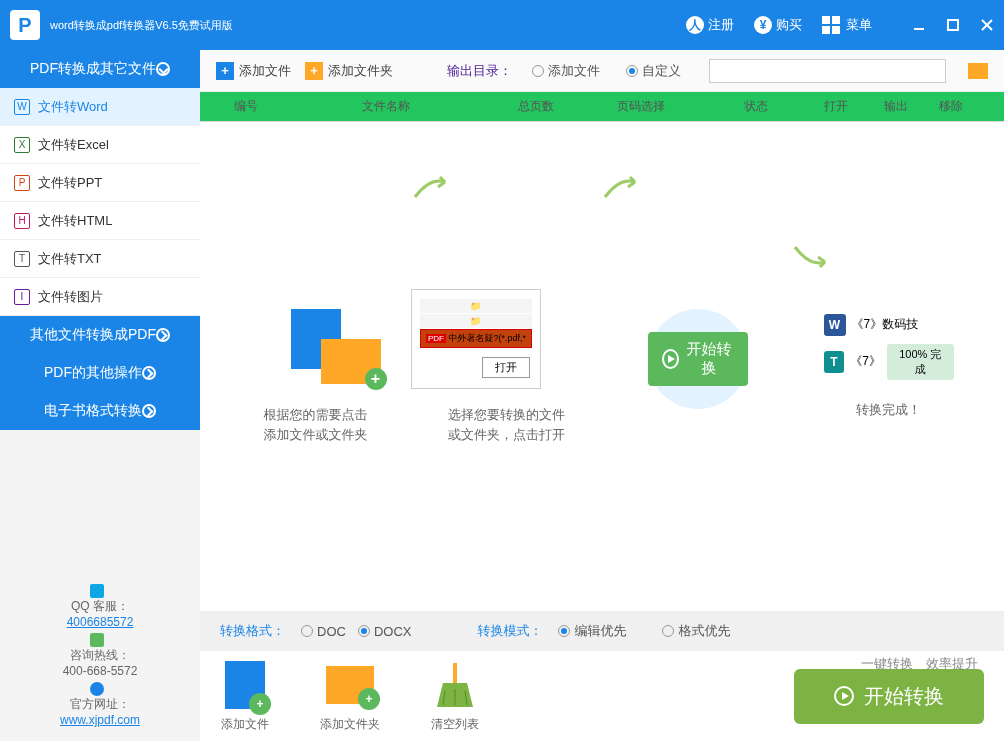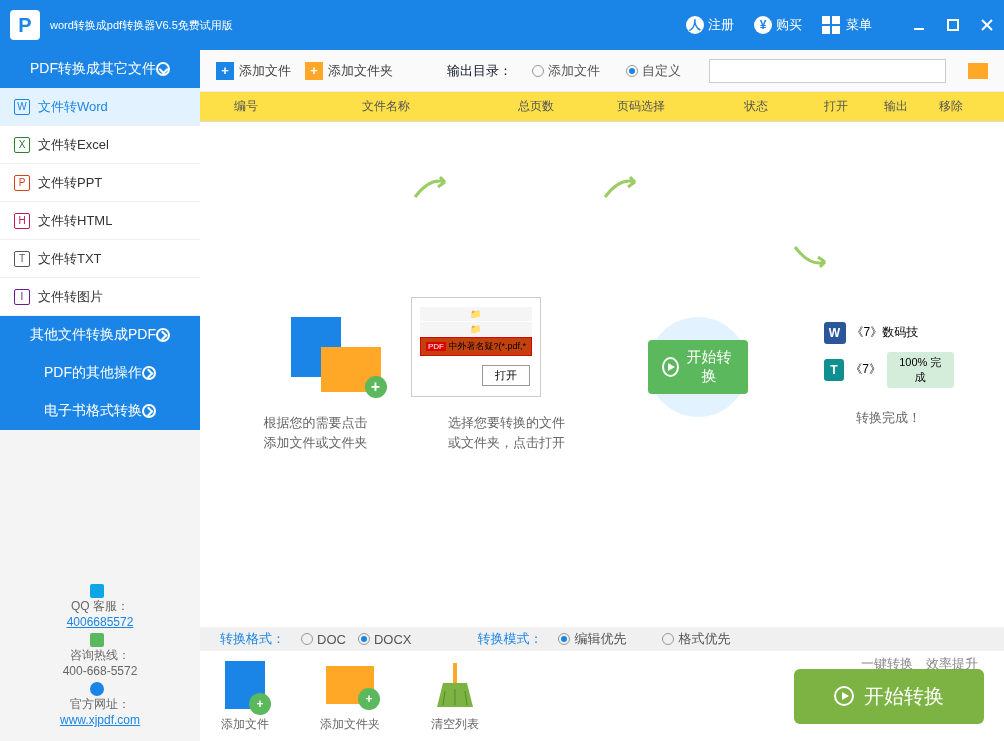--- a/index.html
+++ b/index.html
@@ -25,48 +25,48 @@
 .side-spacer { flex: 1; background: #f4f4f4; }
 .side-footer { padding: 10px 12px; font-size: 12px; color: #666; }
 .side-footer-row { display: flex; align-items: center; margin: 4px 0; flex-direction: column; }
 .sf-icon { width: 14px; height: 14px; margin-right: 6px; background: #0fa6e6; border-radius: 2px; }
 .sf-link { color: #1a85e6; text-decoration: underline; cursor: pointer; }
 .content { flex: 1; display: flex; flex-direction: column; background: #fff; }
 .toolbar { height: 42px; display: flex; align-items: center; padding: 0 16px; border-bottom: 1px solid #eee; background: #fafafa; gap: 14px; }
 .tool-btn { display: flex; align-items: center; font-size: 13px; color: #444; cursor: pointer; }
 .plus-ico { width: 18px; height: 18px; background: #1a85e6; color: #fff; display: flex; align-items: center; justify-content: center; margin-right: 5px; font-weight: bold; }
 .plus-ico.orange { background: #ffa726; }
-.output-label { font-size: 13px; color: #0f172a; margin-left: 40px; }
+.output-label { font-size: 13px; color: #4c1d95; margin-left: 40px; }
 .radio { display: inline-flex; align-items: center; font-size: 13px; color: #555; margin: 0 6px; cursor: pointer; }
 .radio-dot { width: 12px; height: 12px; border: 1px solid #999; border-radius: 50%; margin-right: 4px; display: flex; align-items: center; justify-content: center; }
 .radio.selected .radio-dot::after { content: ""; width: 6px; height: 6px; background: #1a85e6; border-radius: 50%; }
 .path-input { flex: 1; height: 24px; border: 1px solid #ccc; background: #fff; margin: 0 8px; }
 .folder-btn { width: 20px; height: 16px; background: #ffa726; cursor: pointer; }
-.table-header { height: 30px; display: flex; align-items: center; padding: 0 16px; background: #fde047; font-size: 12px; color: #555; border-bottom: 1px solid #ddd; }
+.table-header { height: 30px; display: flex; align-items: center; padding: 0 16px; background: #22c55e; font-size: 12px; color: #555; border-bottom: 1px solid #ddd; }
 .th { text-align: center; }
 .guide { flex: 1; display: flex; align-items: center; justify-content: space-around; padding: 40px 20px; position: relative; }
 .guide-step { text-align: center; flex: 1; }
 .guide-ico { width: 100px; height: 100px; margin: 0 auto 16px; background: #e3f2ff; border-radius: 50%; display: flex; align-items: center; justify-content: center; position: relative; }
 .docplus { width: 50px; height: 60px; background: #1a85e6; position: relative; }
 .docplus::after { content: "+"; position: absolute; bottom: -6px; right: -6px; width: 22px; height: 22px; background: #5cb85c; color: #fff; border-radius: 50%; display: flex; align-items: center; justify-content: center; font-weight: bold; }
 .folder-ico { width: 60px; height: 45px; background: #ffa726; position: relative; }
 .folder-ico::after { content: "+"; position: absolute; bottom: -6px; right: -6px; width: 22px; height: 22px; background: #5cb85c; color: #fff; border-radius: 50%; display: flex; align-items: center; justify-content: center; font-weight: bold; }
 .dialog-mock { width: 130px; height: 100px; border: 1px solid #ccc; background: #fff; position: relative; padding: 8px; font-size: 10px; }
 .dialog-mock .pdfrow { background: #f5f5f5; padding: 2px; margin: 1px 0; font-size: 9px; white-space: nowrap; overflow: hidden; }
 .dialog-mock .openbtn { position: absolute; bottom: 10px; right: 10px; border: 1px solid #999; padding: 2px 12px; background: #fff; font-size: 11px; }
 .convert-pill { background: #5cb85c; color: #fff; padding: 8px 14px; border-radius: 4px; display: inline-flex; align-items: center; gap: 6px; font-size: 15px; }
 .play-ci { width: 20px; height: 20px; border: 2px solid #fff; border-radius: 50%; display: flex; align-items: center; justify-content: center; }
 .play-tri { width: 0; height: 0; border-left: 7px solid #fff; border-top: 4px solid transparent; border-bottom: 4px solid transparent; margin-left: 2px; }
 .done-list { display: flex; flex-direction: column; gap: 8px; font-size: 12px; align-items: flex-start; }
 .done-item { display: flex; align-items: center; gap: 6px; }
 .app-ico { width: 22px; height: 22px; border-radius: 3px; display: flex; align-items: center; justify-content: center; color: #fff; font-size: 12px; font-weight: bold; }
 .done-badge { background: #d4edda; padding: 3px 8px; font-size: 11px; border-radius: 3px; }
 .guide-text { font-size: 13px; color: #666; line-height: 1.5; }
 .arrow { position: absolute; width: 40px; height: 30px; }
-.format-bar { height: 24px; background: #f0f0f0; display: flex; align-items: center; padding: 0 20px; font-size: 13px; color: #555; }
+.format-bar { height: 40px; background: #f0f0f0; display: flex; align-items: center; padding: 0 20px; font-size: 13px; color: #555; }
 .fb-label { color: #1a85e6; margin-right: 10px; }
 .bottom-actions { height: 90px; display: flex; align-items: center; padding: 0 20px; gap: 50px; }
 .ba-item { text-align: center; font-size: 12px; color: #666; cursor: pointer; }
 .ba-ico { width: 50px; height: 50px; margin: 0 auto 6px; display: flex; align-items: center; justify-content: center; position: relative; }
 .start-btn { margin-left: auto; background: #7cb342; color: #fff; padding: 14px 40px; border-radius: 6px; font-size: 20px; display: flex; align-items: center; gap: 10px; cursor: pointer; }
 .start-tagline { position: absolute; right: 26px; top: 4px; font-size: 13px; color: #888; }
 .bottom-wrap { position: relative; }
 </style>
 </head>
 <body>

